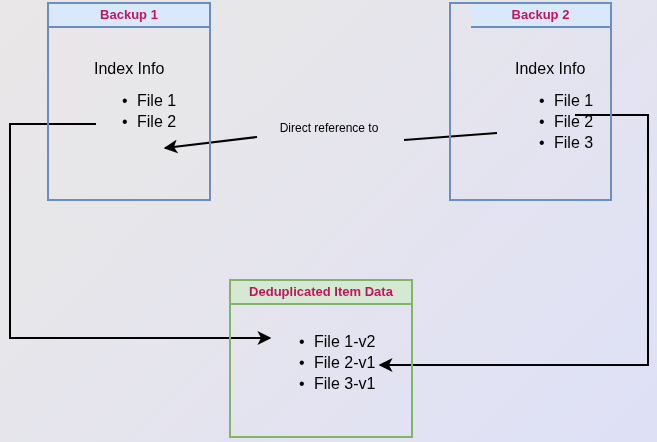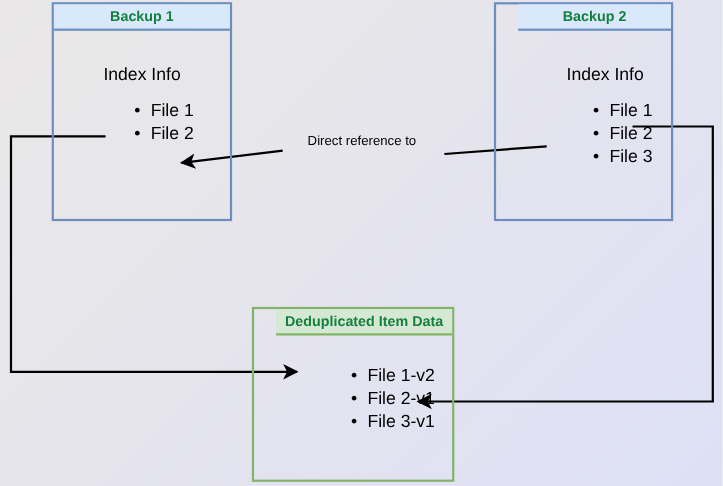--- a/index.html
+++ b/index.html
@@ -28,30 +28,29 @@
     pointer-events: none;
   }
   .node {
     position: absolute;
     box-sizing: border-box;
     border: 2px solid #6c8ebf;
     background: transparent;
   }
   .node.green {
     border-color: #82b366;
-    padding-left: 20px;
   }
   .node-header {
     box-sizing: border-box;
     height: 24px;
     line-height: 21px;
     text-align: center;
     font-weight: bold;
     font-size: 13px;
-    color: #15803d;
+    color: #be185d;
     background: #dae8fc;
     border-bottom: 2px solid #6c8ebf;
   }
   .node.green .node-header {
     background: #d5e8d4;
     border-bottom-color: #82b366;
   }
   .node-body {
     position: relative;
     height: calc(100% - 24px);

